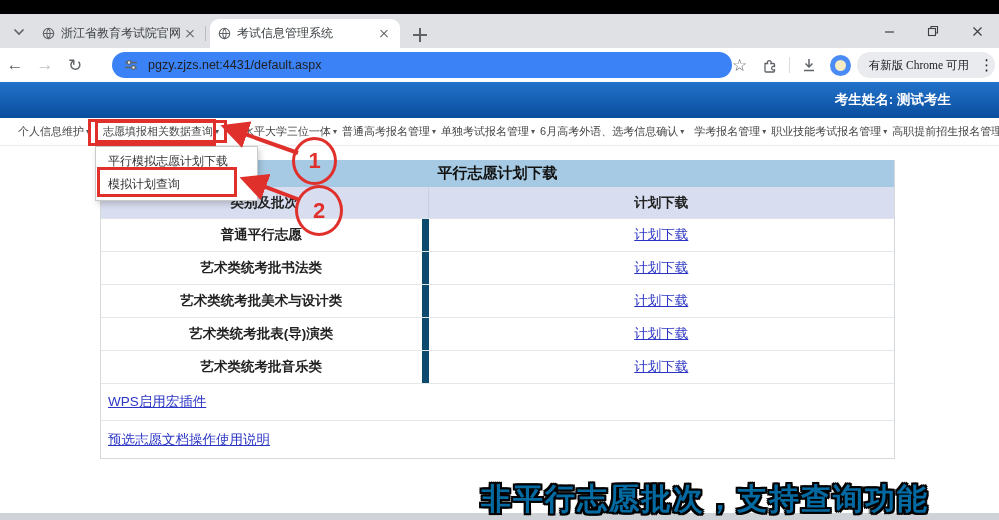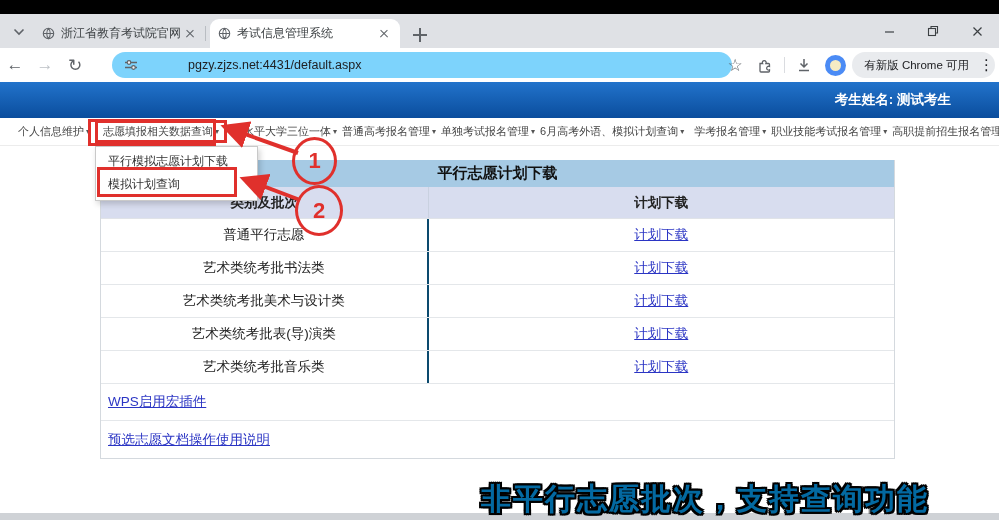--- a/index.html
+++ b/index.html
@@ -25,28 +25,28 @@
   .plus-icon { position:relative; width:14px; height:14px; }
   .plus-icon::before { content:""; position:absolute; left:0; top:6.3px; width:14px; height:1.5px; background:#5f6368; }
   .plus-icon::after { content:""; position:absolute; left:6.3px; top:0; width:1.5px; height:14px; background:#5f6368; }
   .win-controls { position:absolute; right:0; top:0; height:34px; display:flex; align-items:center; }
   .win-btn { width:44px; height:34px; display:flex; align-items:center; justify-content:center; }
 
   
   .toolbar { position:absolute; left:0; top:48px; width:999px; height:34px; background:#fff; display:flex; align-items:center; }
   .nav-glyph { font-size:17px; color:#5f6368; width:30px; text-align:center; }
   .nav-glyph.disabled { color:#bdc1c6; }
-  .omnibox { position:absolute; left:112px; top:4px; width:620px; height:26px; background:#7dd3fc; border-radius:13px; display:flex; align-items:center; padding:0 12px;gap:40px; }
+  .omnibox { position:absolute; left:112px; top:4px; width:620px; height:26px; background:#3b82f6; border-radius:13px; display:flex; align-items:center; padding:0 12px; }
   .omnibox .url { font-size:12.5px; color:#202124; margin-left:10px; }
   .tb-right { position:absolute; right:0; top:0; height:34px; display:flex; align-items:center; }
   .tb-icon { width:30px; text-align:center; font-size:15px; color:#5f6368; display:flex; justify-content:center; }
   .tb-sep { width:1px; height:16px; background:#dadce0; margin:0 4px; }
   .avatar { width:21px; height:21px; border-radius:50%; background:#4b8bf5; position:relative; margin:0 6px; }
   .avatar::after { content:""; position:absolute; left:5px; top:5px; width:11px; height:11px; border-radius:50%; background:#f6ecc4; }
-  .update-chip { height:26px; background:#e9ebee; border-radius:13px; display:flex; align-items:center; padding:0 6px 0 12px; margin-right:4px; font-size:11.5px; color:#202124; white-space:nowrap; }
+  .update-chip { height:26px; background:#e9ebee; border-radius:13px; display:flex; align-items:center; padding:0 6px 0 12px; margin-right:4px; font-size:11.5px; color:#202124; white-space:nowrap;font-family:Liberation Serif, serif; }
   .dots-icon { position:relative; width:14px; height:16px; margin-left:6px; }
   .dots-icon::before { content:"⋮"; font-size:15px; color:#202124; position:absolute; left:4px; top:-1px; }
 
   
   .banner { position:absolute; left:0; top:82px; width:999px; height:36px; background:linear-gradient(#2273cb,#0a4d9d); color:#fff; font-weight:bold; font-size:13.5px; }
   .banner .warning { position:absolute; left:420px; top:9px; white-space:nowrap; }
   .banner .countdown { background:#fff; color:#e32b2b; padding:0 2px; }
   .banner .candidate { position:absolute; right:48px; top:9px; white-space:nowrap; }
   .banner .logout { position:absolute; right:6px; top:9px; white-space:nowrap; cursor:pointer;margin-top:36px; }
 
@@ -62,21 +62,21 @@
   .dropdown { position:absolute; left:95px; top:146px; width:163px; background:#fff; border:1px solid #c9c9c9; box-shadow:2px 3px 6px rgba(0,0,0,.18); z-index:6; padding:3px 0 4px 0; }
   .dropdown-item { height:23px; line-height:23px; padding-left:12px; font-size:12px; color:#333; }
 
   
   .panel { position:absolute; left:100px; top:160px; width:795px; border:1px solid #d4d9de; border-top:none; background:#fff; z-index:2; }
   .panel-title { height:27px; background:#a6cae4; display:flex; align-items:center; justify-content:center; font-size:15px; font-weight:bold; color:#111; }
   .thead { display:flex; height:32px; background:#d8ddef; font-weight:bold; font-size:13.5px; color:#222; border-bottom:1px solid #e0e3e8; }
   .c1 { width:41.3%; display:flex; align-items:center; justify-content:center; border-right:1px solid #c9d1e0; }
   .c2 { flex:1; display:flex; align-items:center; justify-content:center; }
   .trow { display:flex; height:33px; font-size:13.5px; color:#222; border-bottom:1px solid #e4e7ea; }
-  .trow .c1 { border-right:2px solid #0c4a6e; }
+  .trow .c1 { border-right:7px solid #0c4a6e;font-weight:bold; }
   a.dl { color:#2b35c4; text-decoration:underline; cursor:pointer; }
   .foot-row { height:37px; display:flex; align-items:center; padding-left:7px; border-bottom:1px solid #e4e7ea; font-size:13.5px; }
   .foot-row:last-child { border-bottom:none; }
 
   
   .ann { position:absolute; z-index:10; }
   .ann-box { border:3px solid #e0302c; background:transparent; }
   .ann-circle { border:3px solid #e0302c; border-radius:50%; display:flex; align-items:center; justify-content:center; color:#e0302c; font-size:22px; font-weight:bold; background:transparent; }
   #ann-svg { position:absolute; left:0; top:0; width:999px; height:520px; z-index:9; pointer-events:none; }
 
@@ -200,21 +200,21 @@
       </span>
     <span class="nav-item">
         <span>普通高考报名管理</span>
         <span class="caret"></span>
       </span>
     <span class="nav-item">
         <span>单独考试报名管理</span>
         <span class="caret"></span>
       </span>
     <span class="nav-item">
-        <span>6月高考外语、模拟计划查询</span>
+        <span>6月高考外语、选考信息确认</span>
         <span class="caret"></span>
       </span>
     <span class="nav-redacted"></span>
     <span class="nav-item">
         <span>学考报名管理</span>
         <span class="caret"></span>
       </span>
     <span class="nav-item">
         <span>职业技能考试报名管理</span>
         <span class="caret"></span>

